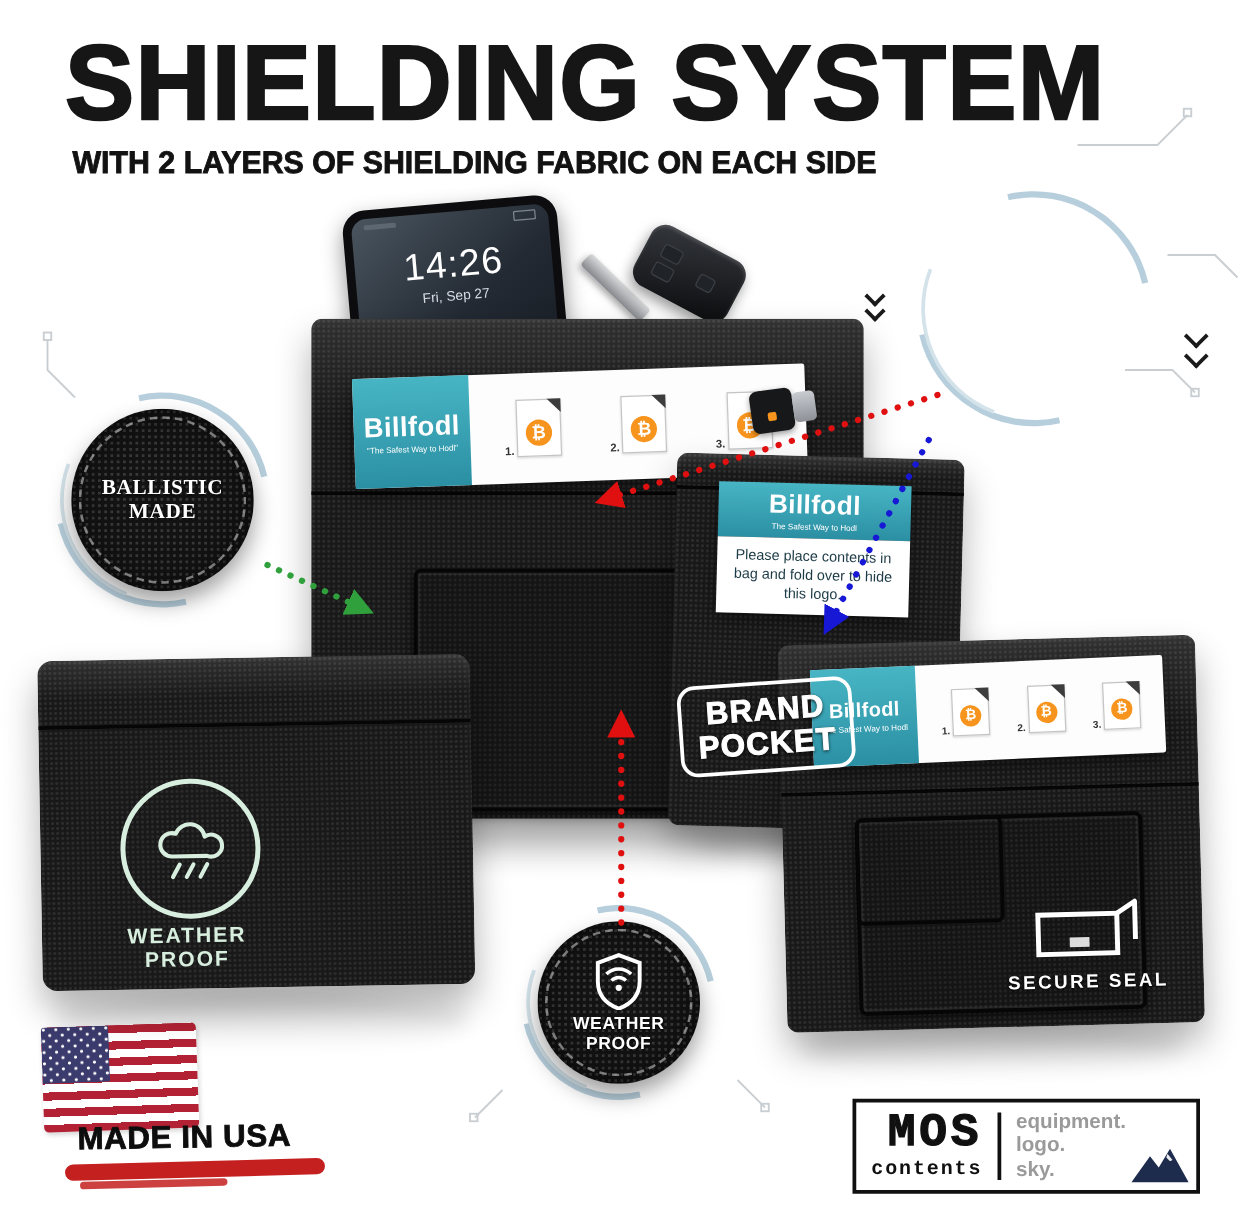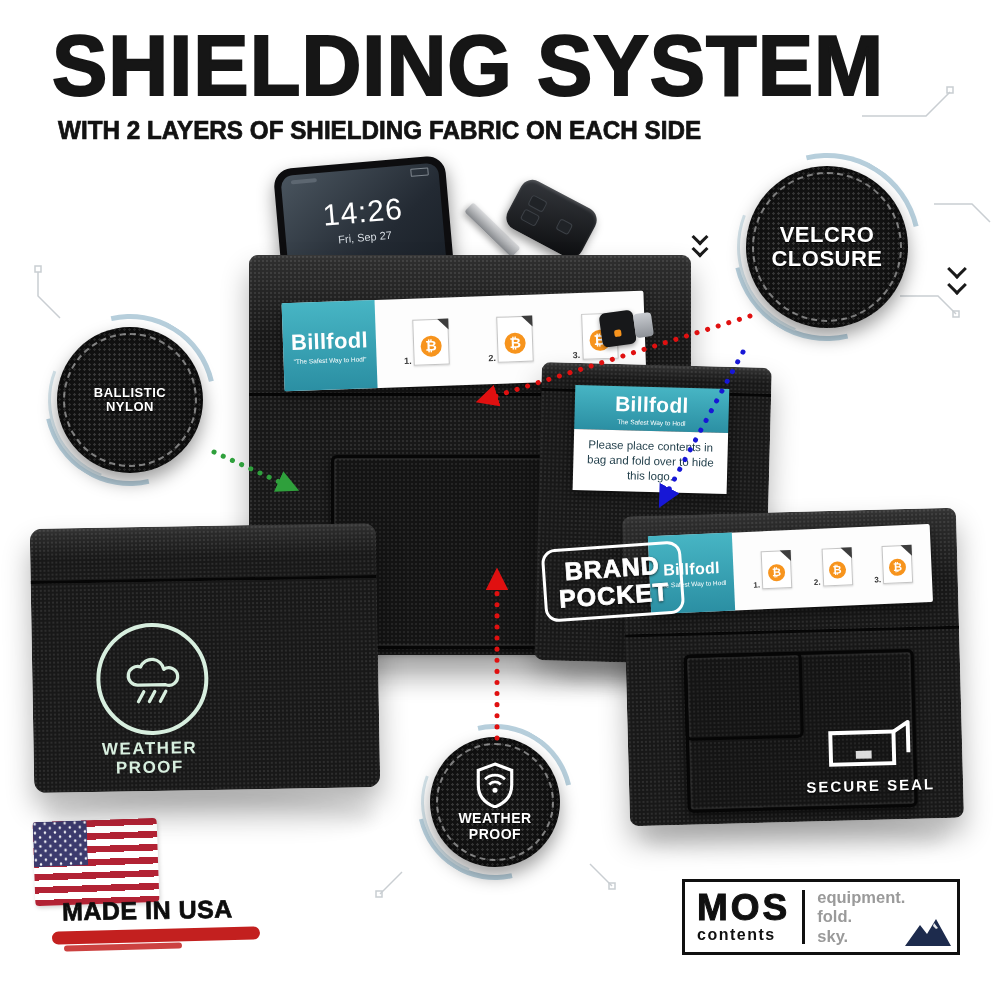--- a/index.html
+++ b/index.html
@@ -127,21 +127,21 @@
           background-size:10px 9px,10px 9px;background-position:2px 2px,7px 6.5px;border-radius:3px 0 0 0;}
   .madeusa{position:absolute;left:62px;top:896px;font-size:25px;font-weight:700;color:#0d0d0d;
            letter-spacing:.5px;-webkit-text-stroke:.7px #0d0d0d;transform:rotate(-1deg);}
   .brush1{position:absolute;left:52px;top:929px;width:208px;height:13px;background:#c3201f;
           border-radius:7px;transform:rotate(-1.5deg);}
   .brush2{position:absolute;left:64px;top:944px;width:118px;height:6px;background:#c3201f;
           border-radius:3px;transform:rotate(-1.5deg);opacity:.85;}
 
   .mosbox{position:absolute;left:682px;top:879px;width:278px;height:76px;border:3px solid #101010;
           background:#fff;display:flex;align-items:center;padding:0 12px;gap:12px;box-sizing:border-box;}
-  .moscol{text-align:left;}
+  .moscol{text-align:right;font-family:Liberation Mono, monospace;}
   .mosname{font-size:37px;font-weight:700;letter-spacing:3px;line-height:.95;color:#101010;
            -webkit-text-stroke:1px #101010;}
   .mossub{font-size:16px;letter-spacing:1.5px;font-weight:600;color:#101010;margin-top:1px;}
   .mosdiv{width:3px;background:#101010;height:54px;}
   .moswords{color:#9a9a9a;font-size:16.5px;line-height:1.18;font-weight:600;text-align:left;}
   .mosmtn{position:absolute;right:6px;bottom:6px;}
 
   
   .refl{position:absolute;z-index:0;filter:blur(8px);opacity:.45;border-radius:50%;
         background:linear-gradient(180deg, rgba(0,0,0,.35), rgba(0,0,0,0));}
@@ -307,35 +307,29 @@
         <path d="M51 10 L62 3 L62 26" fill="none" stroke="#fff" stroke-width="3" stroke-linejoin="round"></path>
         <rect x="22" y="24" width="12" height="6" fill="#fff" opacity="0.85"></rect>
       </svg>
       <div class="securetext">SECURE SEAL</div>
     </div>
   </div>
 
   <div class="badge" style="left:733px;top:153px;width:188px;height:188px;">
     <div class="ring1"></div>
     <div class="ring2"></div>
-    <div class="core">
-      <div class="t" style="font-size:22px;">
-        <div>VELCRO</div>
-        <div>CLOSURE</div>
-      </div>
-    </div>
   </div>
 
   <div class="badge" style="left:44px;top:314px;width:172px;height:172px;">
     <div class="ring1"></div>
     <div class="ring2"></div>
     <div class="core">
-      <div class="t" style="font-size:13px;">
+      <div class="t" style="font-size:17px;font-family:Liberation Serif, serif;">
         <div>BALLISTIC</div>
-        <div>NYLON</div>
+        <div>MADE</div>
       </div>
     </div>
   </div>
 
   <div class="badge" style="left:417px;top:724px;width:156px;height:156px;">
     <div class="ring1"></div>
     <div class="ring2"></div>
     <div class="core">
       <svg viewBox="0 0 40 44" width="42" height="46" style="position:relative;">
         <path d="M20 2 L36 8 V22 C36 34 28 40 20 43 C12 40 4 34 4 22 V8 Z" fill="none" stroke="#fff" stroke-width="3"></path>
@@ -381,21 +375,21 @@
   <div class="brush2"></div>
 
   <div class="mosbox">
     <div class="moscol">
       <div class="mosname">MOS</div>
       <div class="mossub">contents</div>
     </div>
     <div class="mosdiv"></div>
     <div class="moswords">
       <div>equipment.</div>
-      <div>fold.</div>
+      <div>logo.</div>
       <div>sky.</div>
     </div>
     <svg class="mosmtn" width="46" height="30" viewBox="0 0 46 30">
       <path d="M0,30 L15,9 L22,18 L31,3 L46,30 Z" fill="#1d2b4d"></path>
       <path d="M29,7 L33,12 L31,13 L28,10 Z" fill="#ffffff" opacity="0.9"></path>
     </svg>
   </div>
 
 </div>
 

